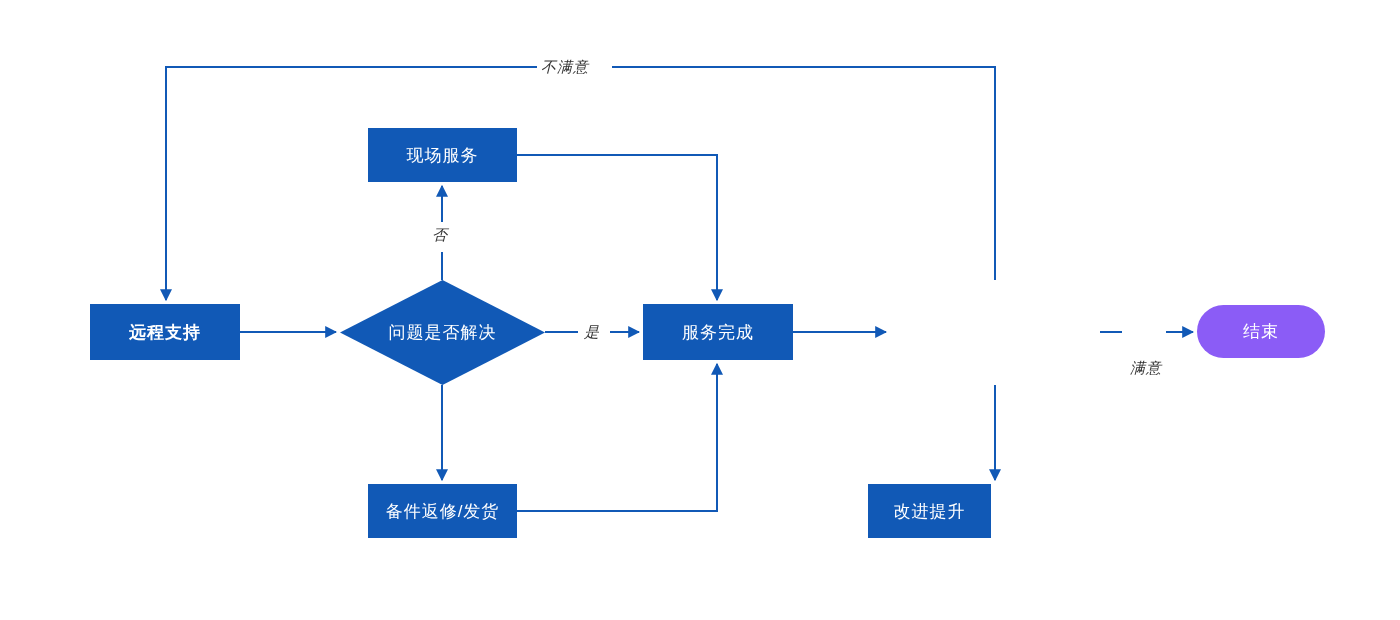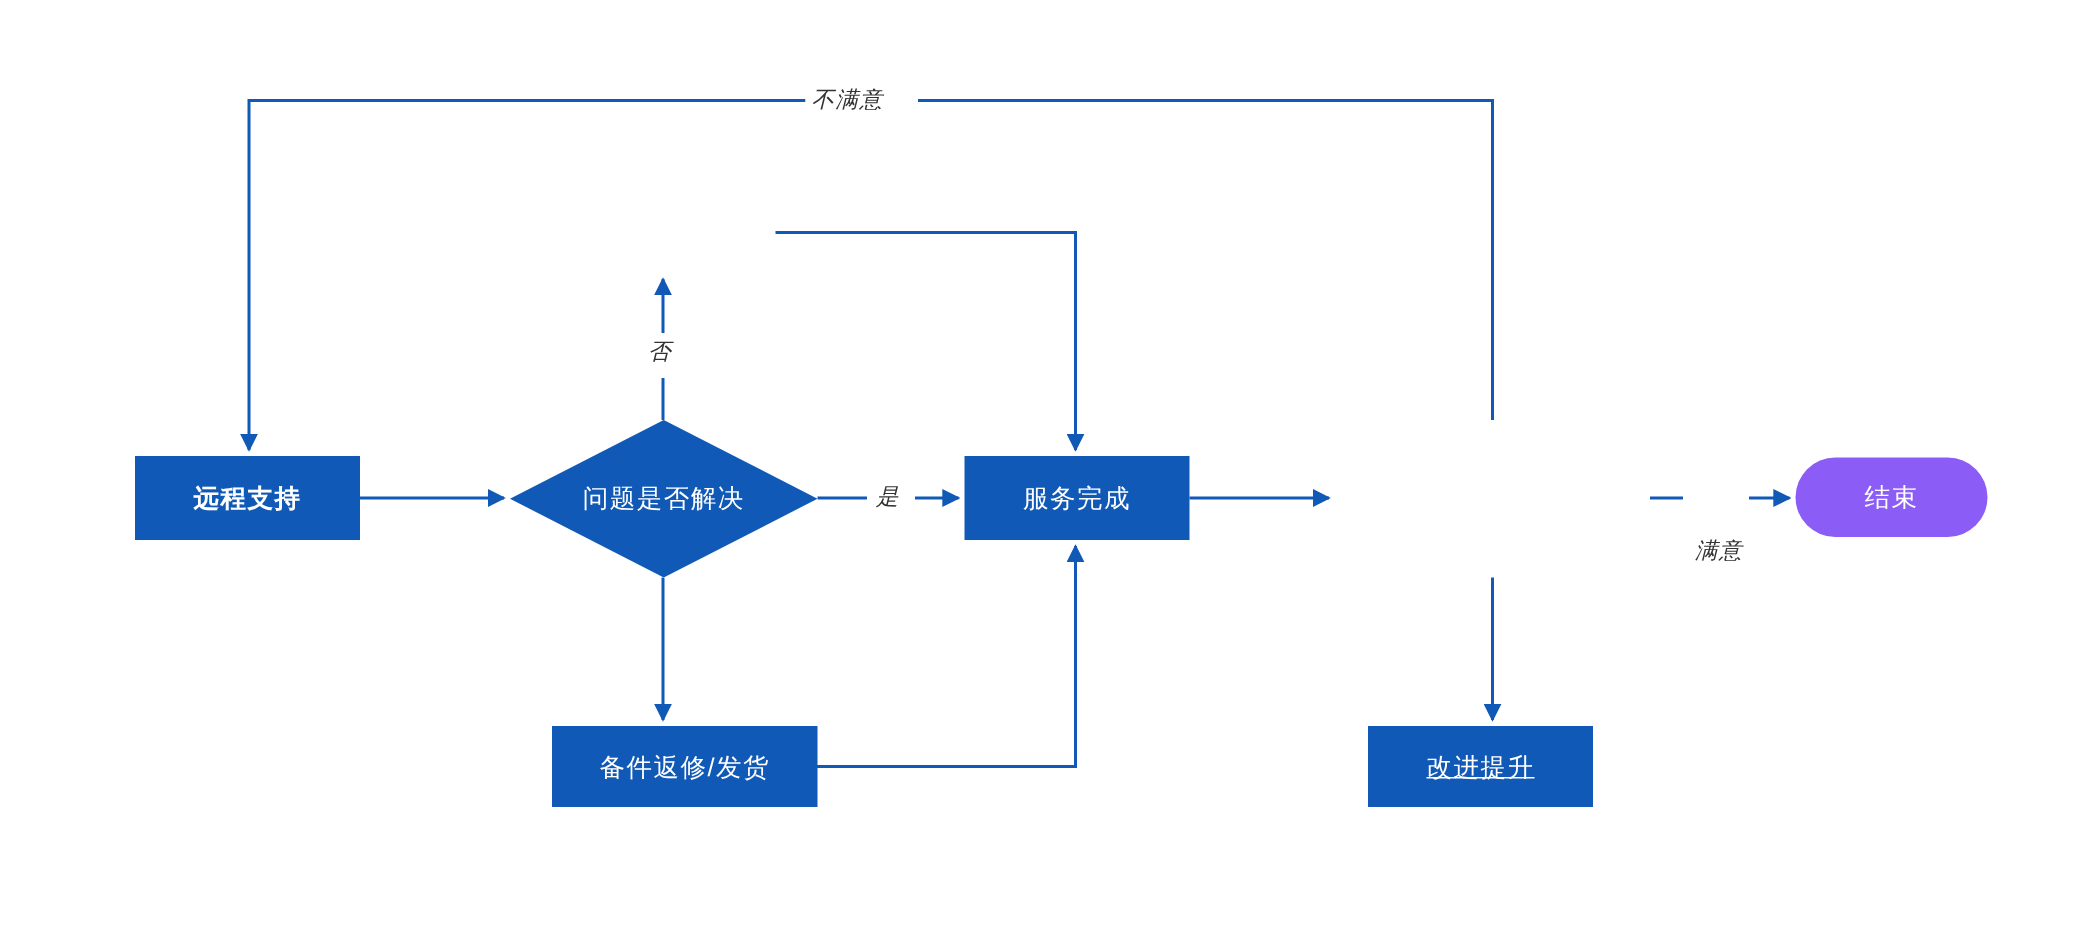--- a/index.html
+++ b/index.html
@@ -123,36 +123,39 @@
 
     <g>
       <path d="M 995 385 L 995 480" stroke="#1159b6" stroke-width="2" fill="none" marker-end="url(#arrow)"></path>
     </g>
   </svg>
 
   <div class="node process" style="left:90px; top:304px; width:150px; height:56px;font-weight:bold;">
     <span class="node-label">远程支持</span>
   </div>
 
+  <div class="node process" style="left:368px; top:128px; width:149px; height:54px;">
+    <span class="node-label">现场服务</span>
+  </div>
 
   <div class="node decision" style="left:340px; top:280px; width:205px; height:105px;">
     <span class="diamond-shape"></span>
     <span class="node-label">问题是否解决</span>
   </div>
 
-  <div class="node process" style="left:368px; top:484px; width:177px; height:54px;">
+  <div class="node process" style="left:368px; top:484px; width:149px; height:54px;">
     <span class="node-label">备件返修/发货</span>
   </div>
 
   <div class="node process" style="left:643px; top:304px; width:150px; height:56px;">
     <span class="node-label">服务完成</span>
   </div>
 
 
-  <div class="node process" style="left:912px; top:484px; width:150px; height:54px;text-decoration:underline;">
+  <div class="node process" style="left:868px; top:484px; width:123px; height:54px;">
     <span class="node-label">改进提升</span>
   </div>
 
   <div class="node terminator" style="left:1197px; top:305px; width:128px; height:53px;">
     <span class="node-label">结束</span>
   </div>
 
   <div class="edge-label" style="left:428px; top:226px;">否</div>
 
   <div class="edge-label" style="left:580px; top:323px;">是</div>

